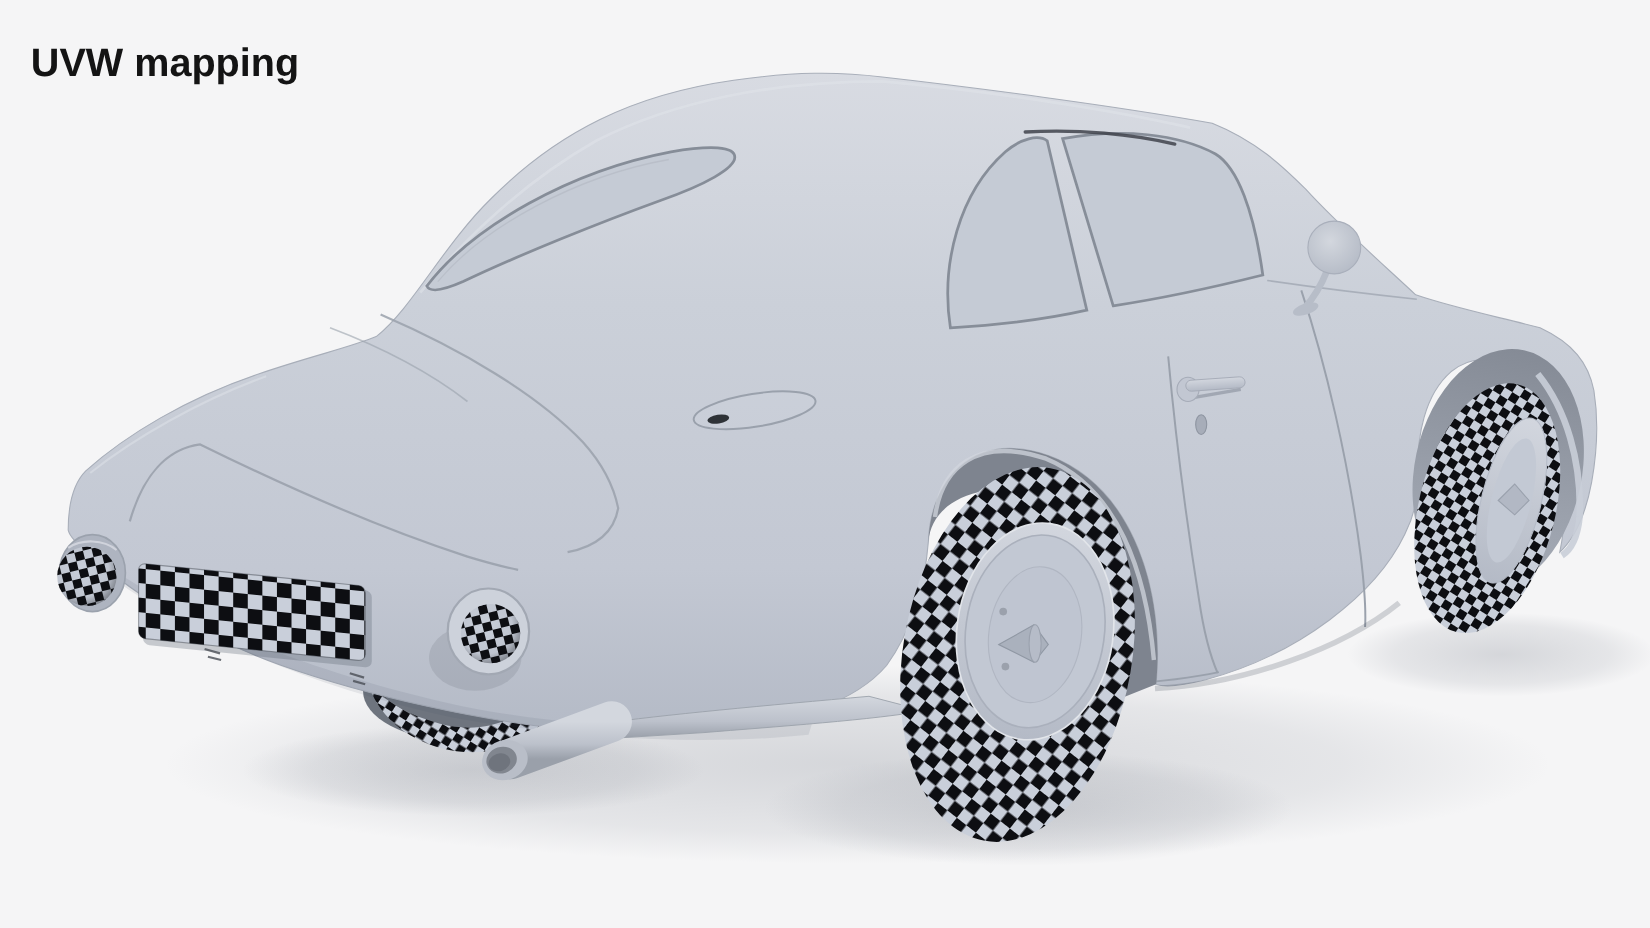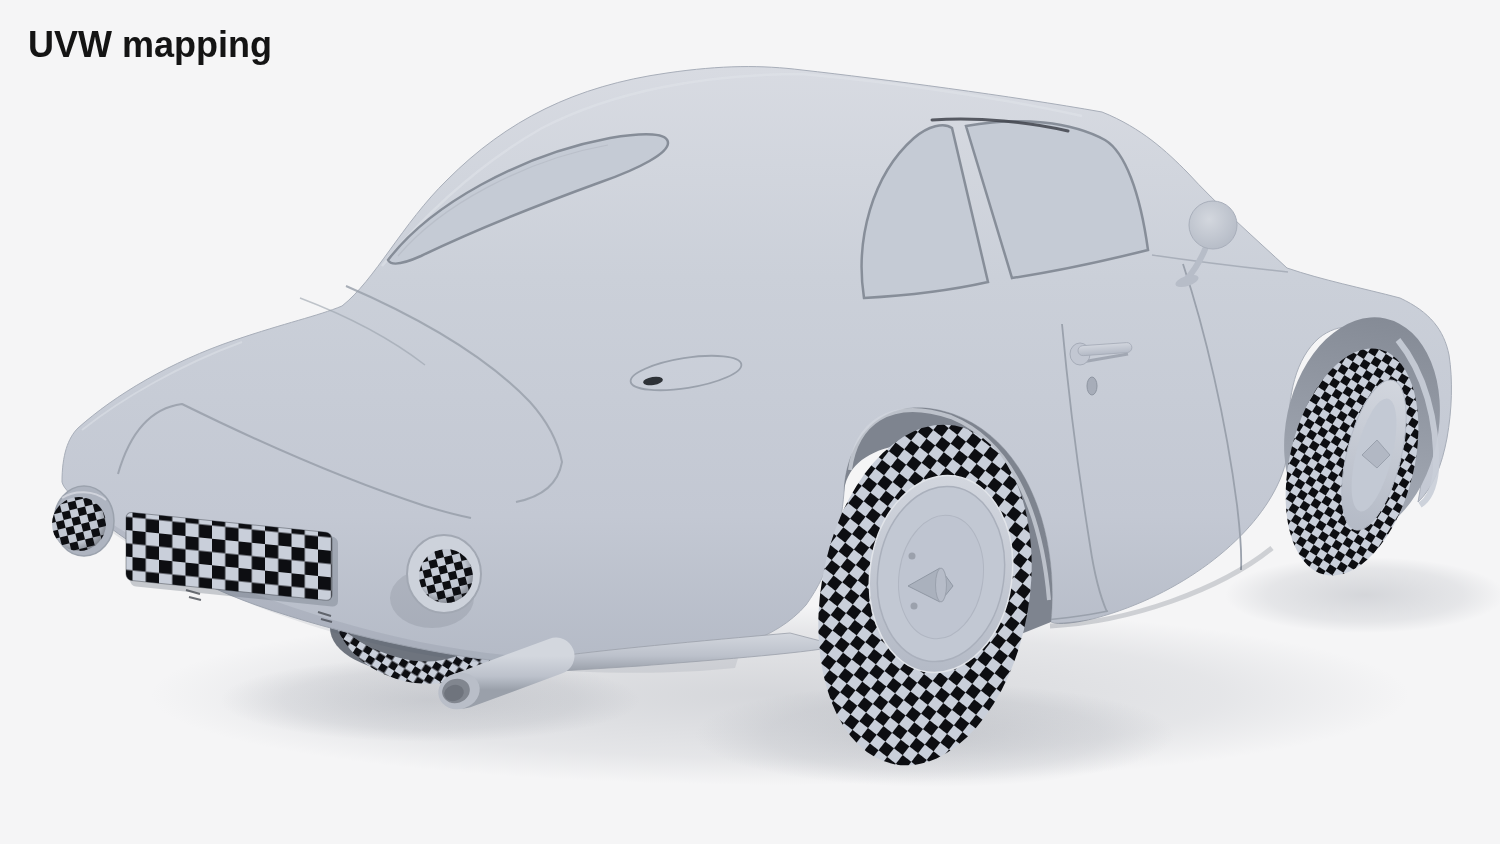--- a/index.html
+++ b/index.html
@@ -13,21 +13,21 @@
     --text:#141414;
   }
   html,body{margin:0;padding:0;}
   body{
     width:1500px;height:844px;overflow:hidden;
     background:var(--background);
     font-family:"Liberation Sans", sans-serif;
   }
   .canvas{position:relative;width:1500px;height:844px;background:var(--background);}
   .title{
-    position:absolute;left:28px;top:24px;
+    position:absolute;left:28px;top:36px;
     font-size:36px;font-weight:800;letter-spacing:0px;
     color:var(--text);
     z-index:5;
   }
   svg{position:absolute;left:0;top:0;}
 </style>
 </head>
 <body>
 
 <div class="canvas">

